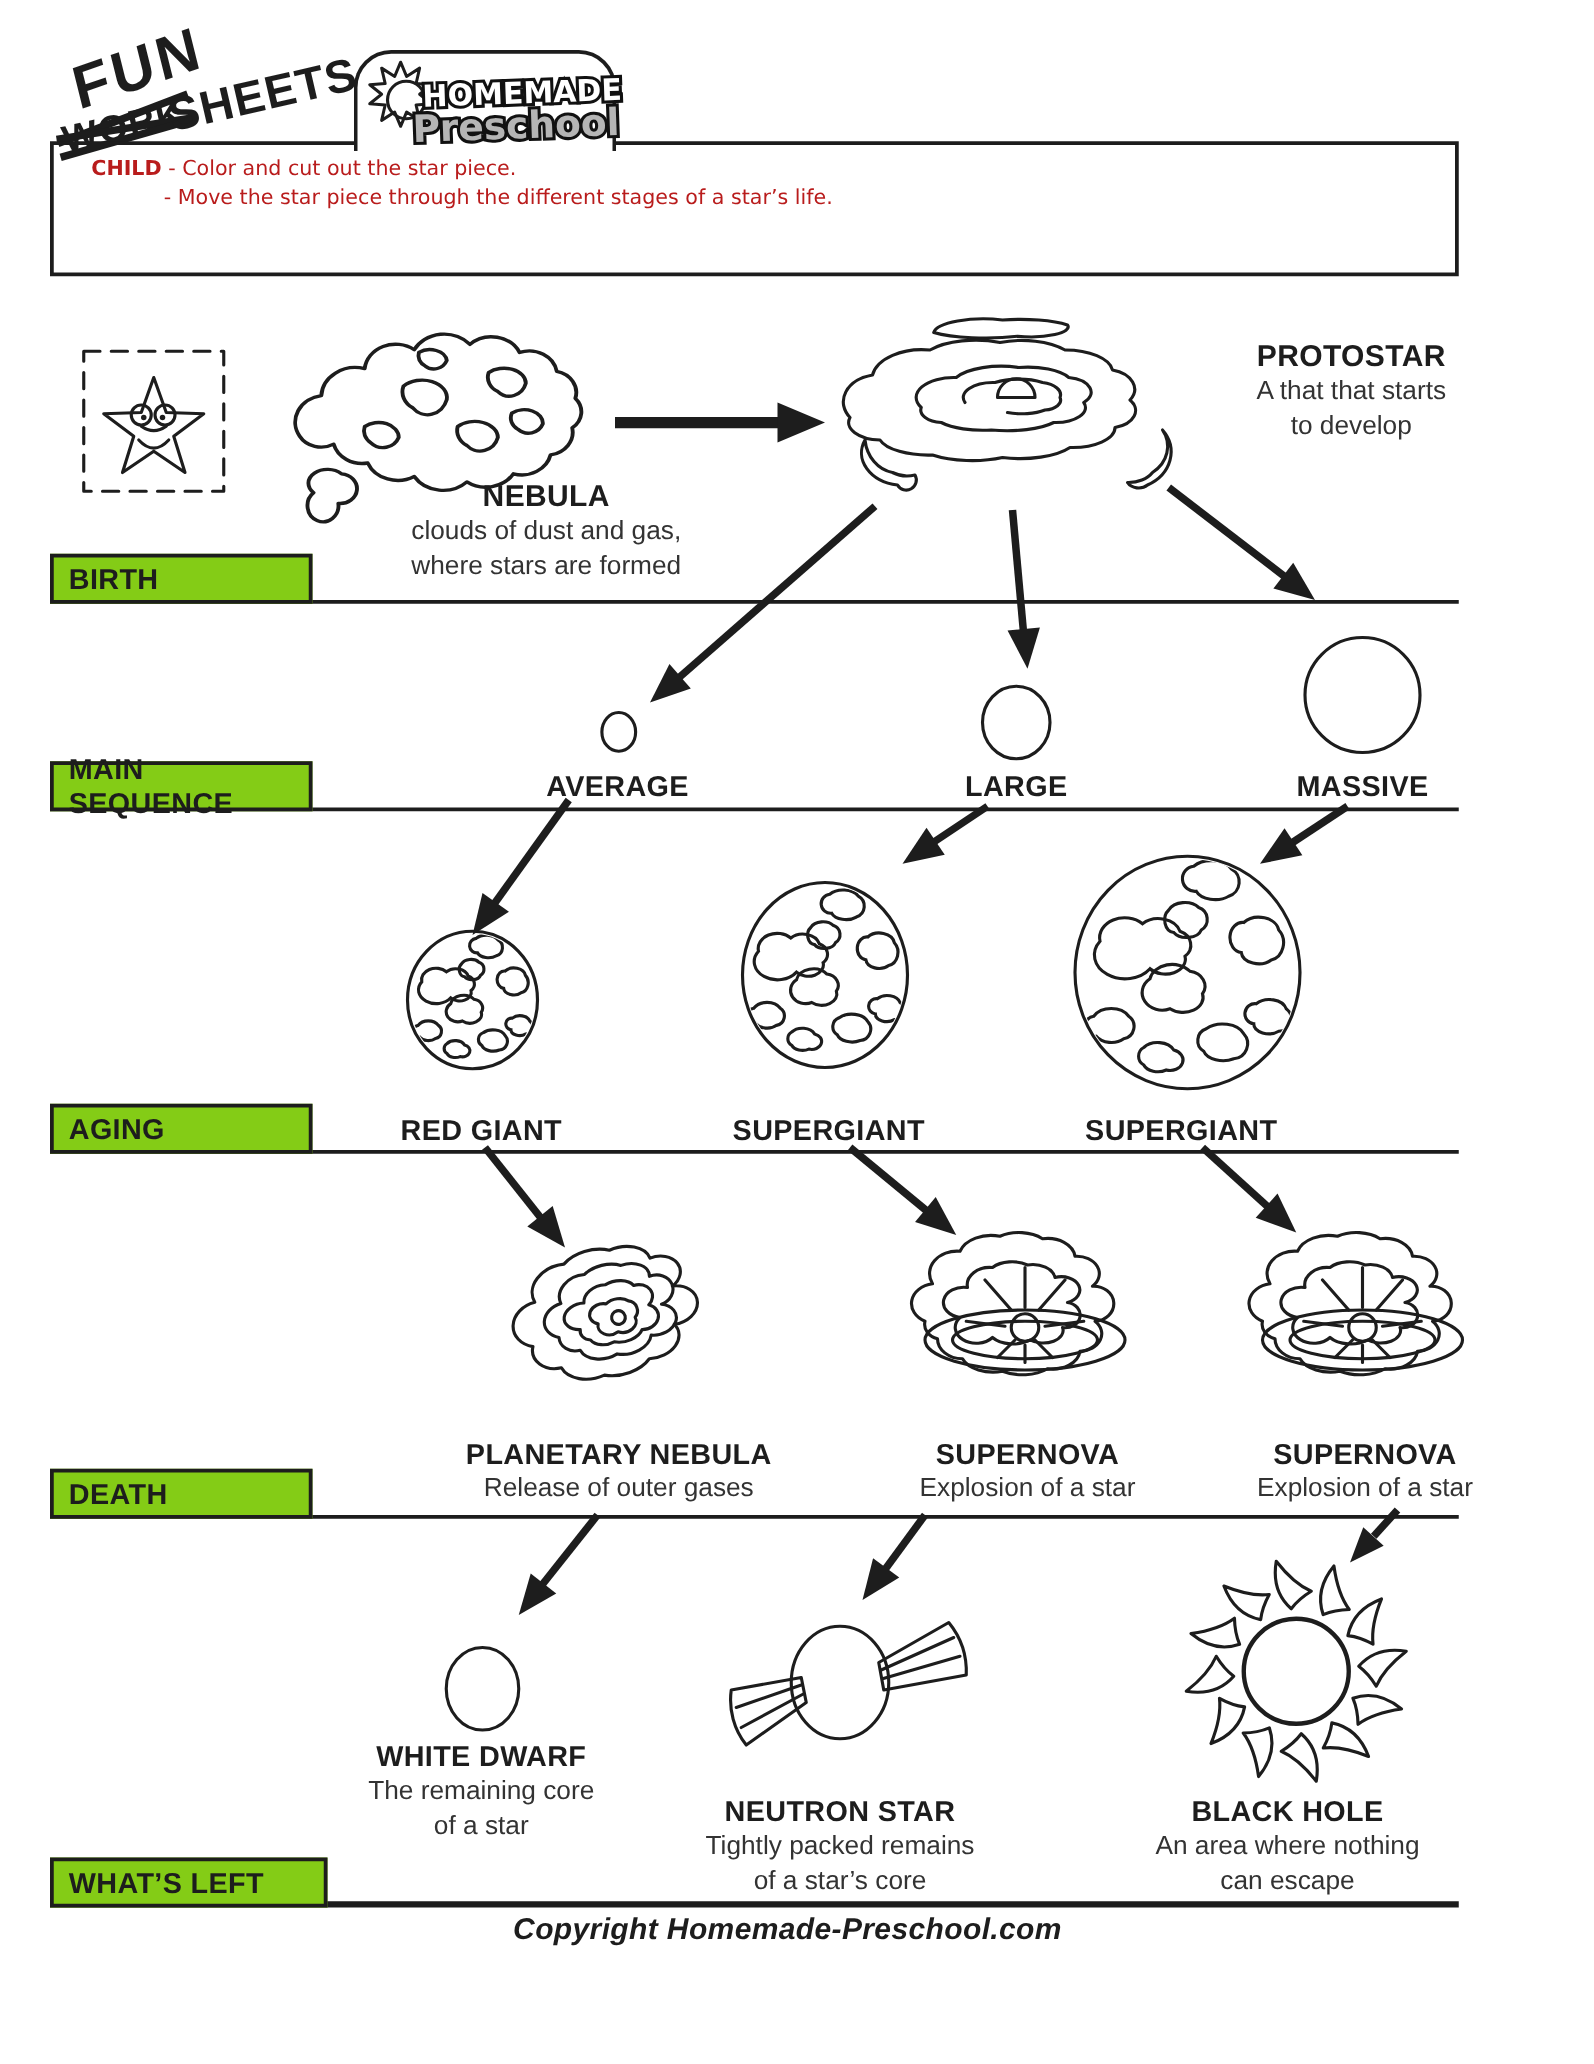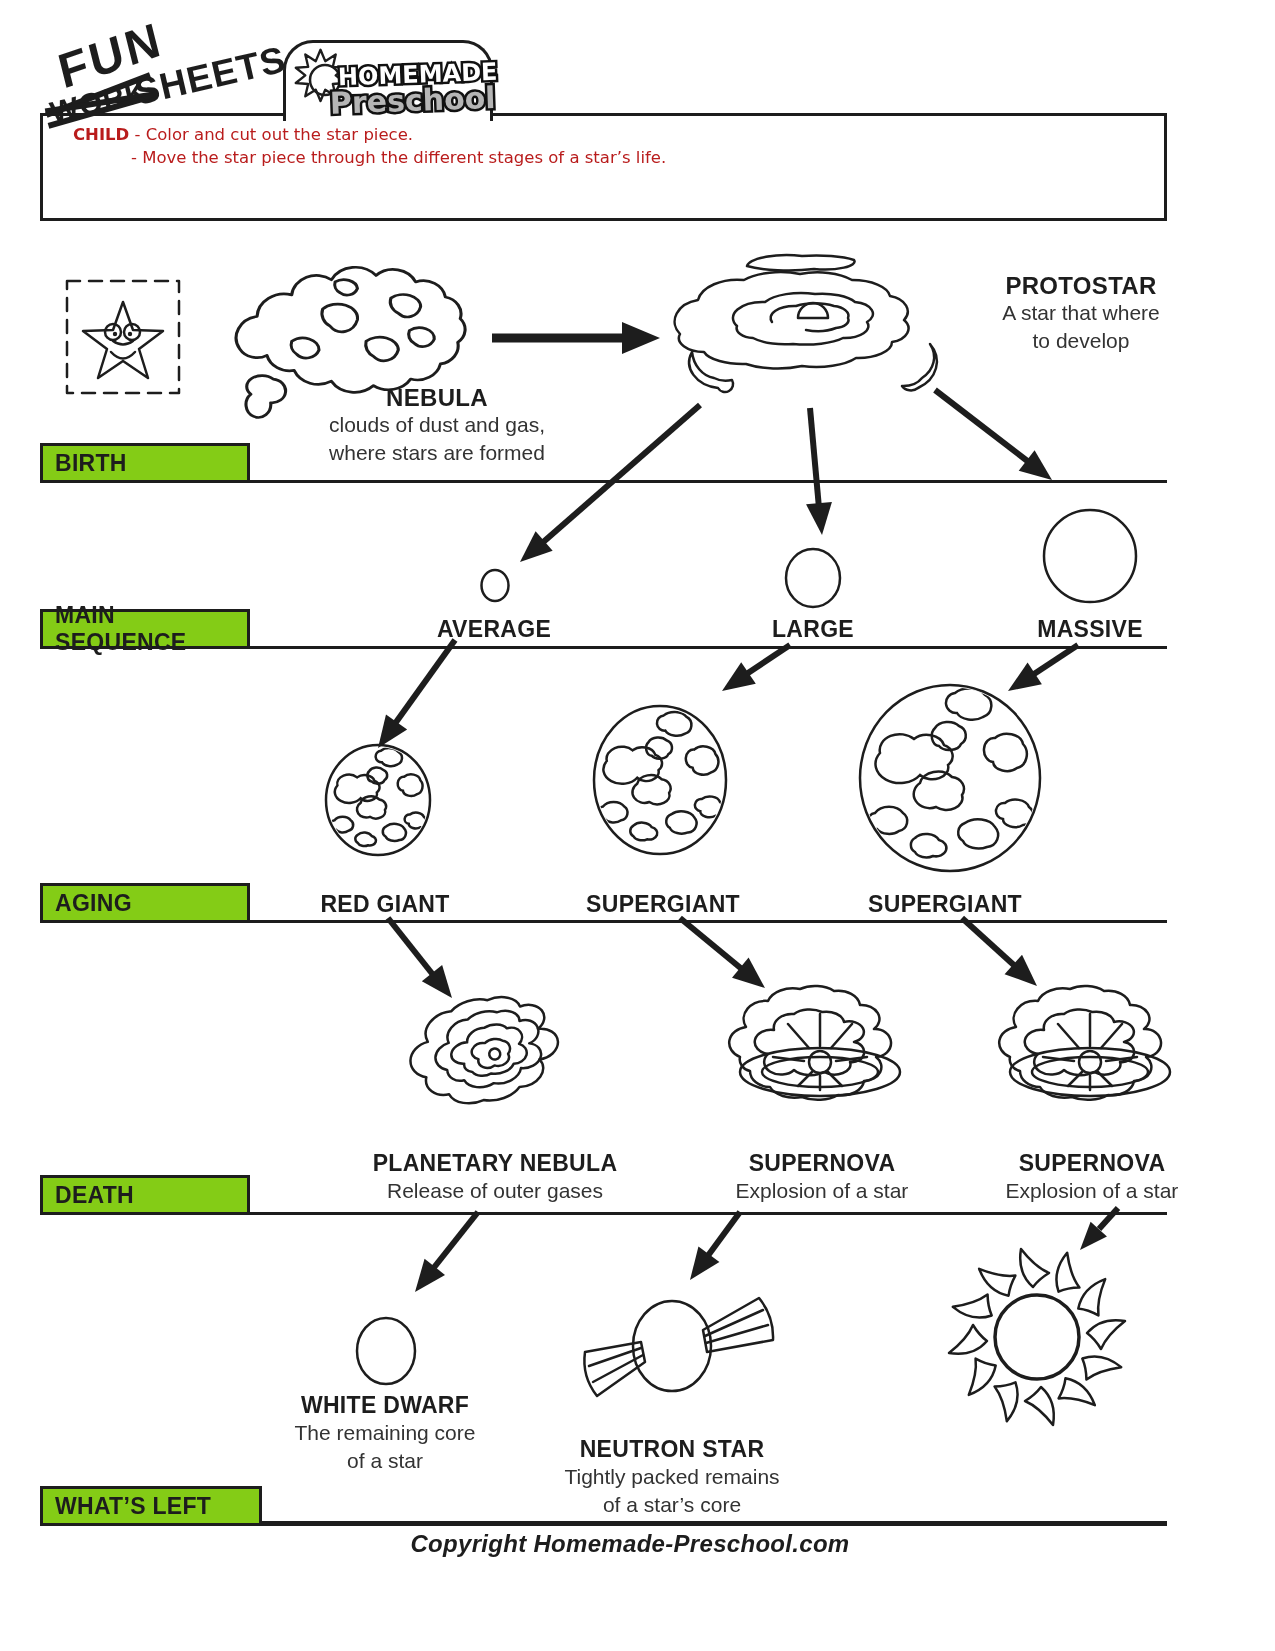--- a/index.html
+++ b/index.html
@@ -322,21 +322,21 @@
   </svg>
 
   <div class="stage-label" style="left:287px;top:384px;">
     <div class="stage-name lg">NEBULA</div>
     <div class="stage-desc">clouds of dust and gas,</div>
     <div class="stage-desc">where stars are formed</div>
   </div>
 
   <div class="stage-label" style="left:931px;top:272px;">
     <div class="stage-name lg">PROTOSTAR</div>
-    <div class="stage-desc">A star that where</div>
+    <div class="stage-desc">A that that starts</div>
     <div class="stage-desc">to develop</div>
   </div>
 
   <div class="stage-label" style="left:344px;top:616px;">
     <div class="stage-name">AVERAGE</div>
   </div>
   <div class="stage-label" style="left:663px;top:616px;">
     <div class="stage-name">LARGE</div>
   </div>
   <div class="stage-label" style="left:940px;top:616px;">
@@ -369,16 +369,21 @@
   <div class="stage-label" style="left:235px;top:1376px;margin-top:16px;">
     <div class="stage-name">WHITE DWARF</div>
     <div class="stage-desc">The remaining core</div>
     <div class="stage-desc">of a star</div>
   </div>
   <div class="stage-label" style="left:522px;top:1436px;">
     <div class="stage-name">NEUTRON STAR</div>
     <div class="stage-desc">Tightly packed remains</div>
     <div class="stage-desc">of a star’s core</div>
   </div>
+  <div class="stage-label" style="left:880px;top:1436px;">
+    <div class="stage-name">BLACK HOLE</div>
+    <div class="stage-desc">An area where nothing</div>
+    <div class="stage-desc">can escape</div>
+  </div>
 
   <div id="footer-text">Copyright Homemade-Preschool.com</div>
 
 </div>
 
 </body></html>

